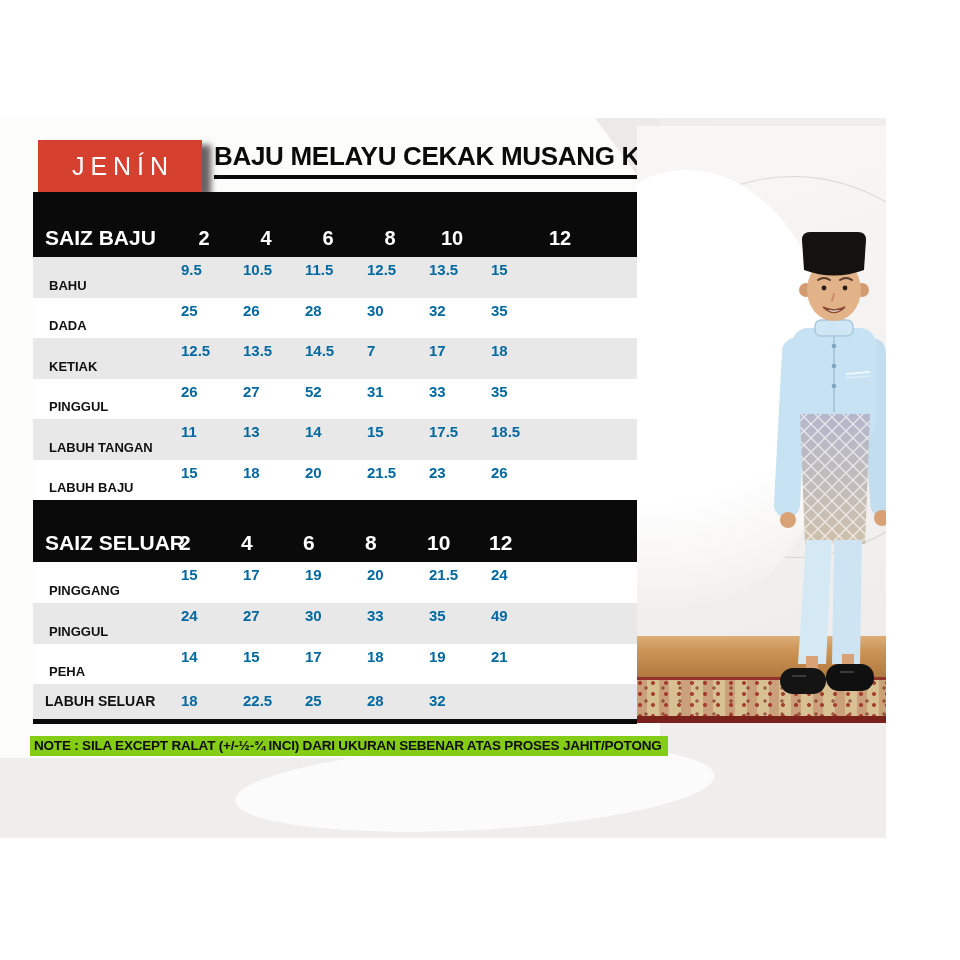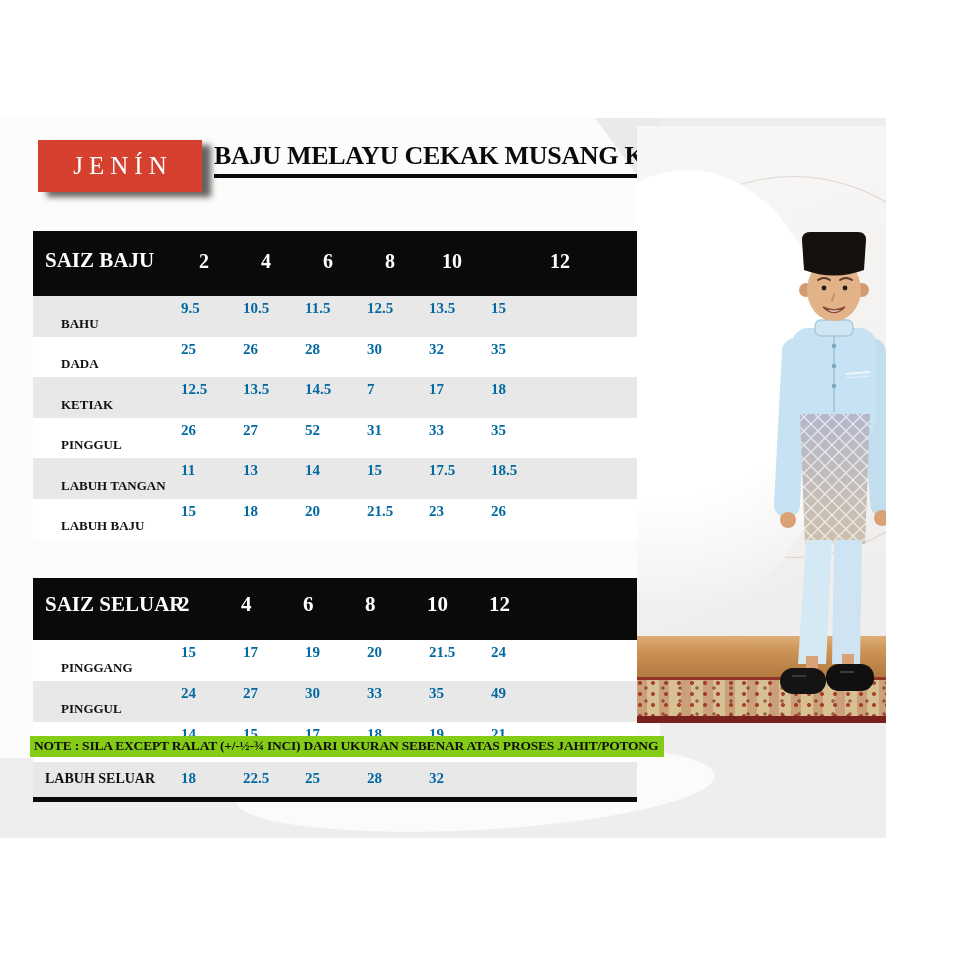--- a/index.html
+++ b/index.html
@@ -1,17 +1,17 @@
 <!DOCTYPE html>
 <html lang="ms"><head>
 <meta charset="utf-8">
 <style>
   html,body{margin:0;padding:0;background:#ffffff;}
   .canvas{position:relative;width:886px;height:960px;overflow:hidden;
-          font-family:Liberation Serif, serif;background:#ffffff;}
+          font-family:Liberation Sans, sans-serif;background:#ffffff;}
 
   
   .gray-band{position:absolute;left:0;top:118px;width:960px;height:720px;background:#efeeec;}
   .white-panel{position:absolute;left:0;top:118px;width:660px;height:640px;background:#fcfcfb;}
   .corner-wedge{position:absolute;left:595px;top:118px;width:65px;height:88px;background:#eceae9;
                 clip-path:polygon(0 0,100% 0,100% 100%);}
   .swoosh{position:absolute;left:235px;top:746px;width:480px;height:84px;background:#fcfbfb;
           border-radius:50%;transform:rotate(-3deg);}
 
   
@@ -19,32 +19,32 @@
         display:flex;align-items:center;justify-content:center;
         box-shadow:9px 5px 6px rgba(60,55,52,.78);}
   .logo span{color:#ffffff;font-size:25px;font-weight:400;letter-spacing:6px;padding-left:6px;}
   .title{position:absolute;left:214px;top:141px;font-size:26px;font-weight:bold;color:#0b0b0b;
          letter-spacing:-.3px;border-bottom:4px solid #0b0b0b;padding-bottom:3px;white-space:nowrap;}
 
   
   .table{position:absolute;left:33px;top:192px;width:604px;}
   .bar{background:#0a0a0a;color:#ffffff;display:grid;
        grid-template-columns:140px 62px 62px 62px 62px 62px 1fr;
-       align-items:end;padding-bottom:23px;box-sizing:border-box;margin-top:39px;}
+       align-items:end;padding-bottom:7px;box-sizing:border-box;}
   .bar1{height:65px;}
   .bar2{height:62px;}
   .bar-name{font-size:21px;font-weight:bold;padding-left:12px;white-space:nowrap;}
   .bar1 .bar-size{font-size:20px;font-weight:bold;text-align:center;}
   .bar2 .bar-size{font-size:21px;font-weight:bold;text-align:left;padding-left:6px;}
 
   .row{position:relative;display:grid;grid-template-columns:140px 62px 62px 62px 62px 62px 1fr;
        background:#ffffff;box-sizing:border-box;}
   .row.gray{background:#e8e8e8;}
   .r405{height:40.5px;} .r41{height:41px;} .r40{height:40px;} .r35{height:35px;}
-  .row .lbl{position:absolute;left:28px;bottom:5px;font-size:13px;font-weight:bold;color:#111;
+  .row .lbl{position:absolute;left:16px;bottom:5px;font-size:13px;font-weight:bold;color:#111;
             white-space:nowrap;}
   .row .val{font-size:15px;font-weight:bold;color:#0369a1;padding:4px 0 0 8px;}
   .row .v1{grid-column:2;}
   .row.inline .lbl-inline{font-size:14px;font-weight:bold;color:#111;padding:9px 0 0 12px;white-space:nowrap;}
   .row.inline .val{padding-top:8px;}
   .bottom-line{height:5px;background:#0a0a0a;}
 
   
   .note{position:absolute;left:30px;top:736px;background:#84cc16;color:#0d0d0d;
         font-size:13.5px;font-weight:bold;letter-spacing:-.2px;padding:2px 6px 3px 4px;

